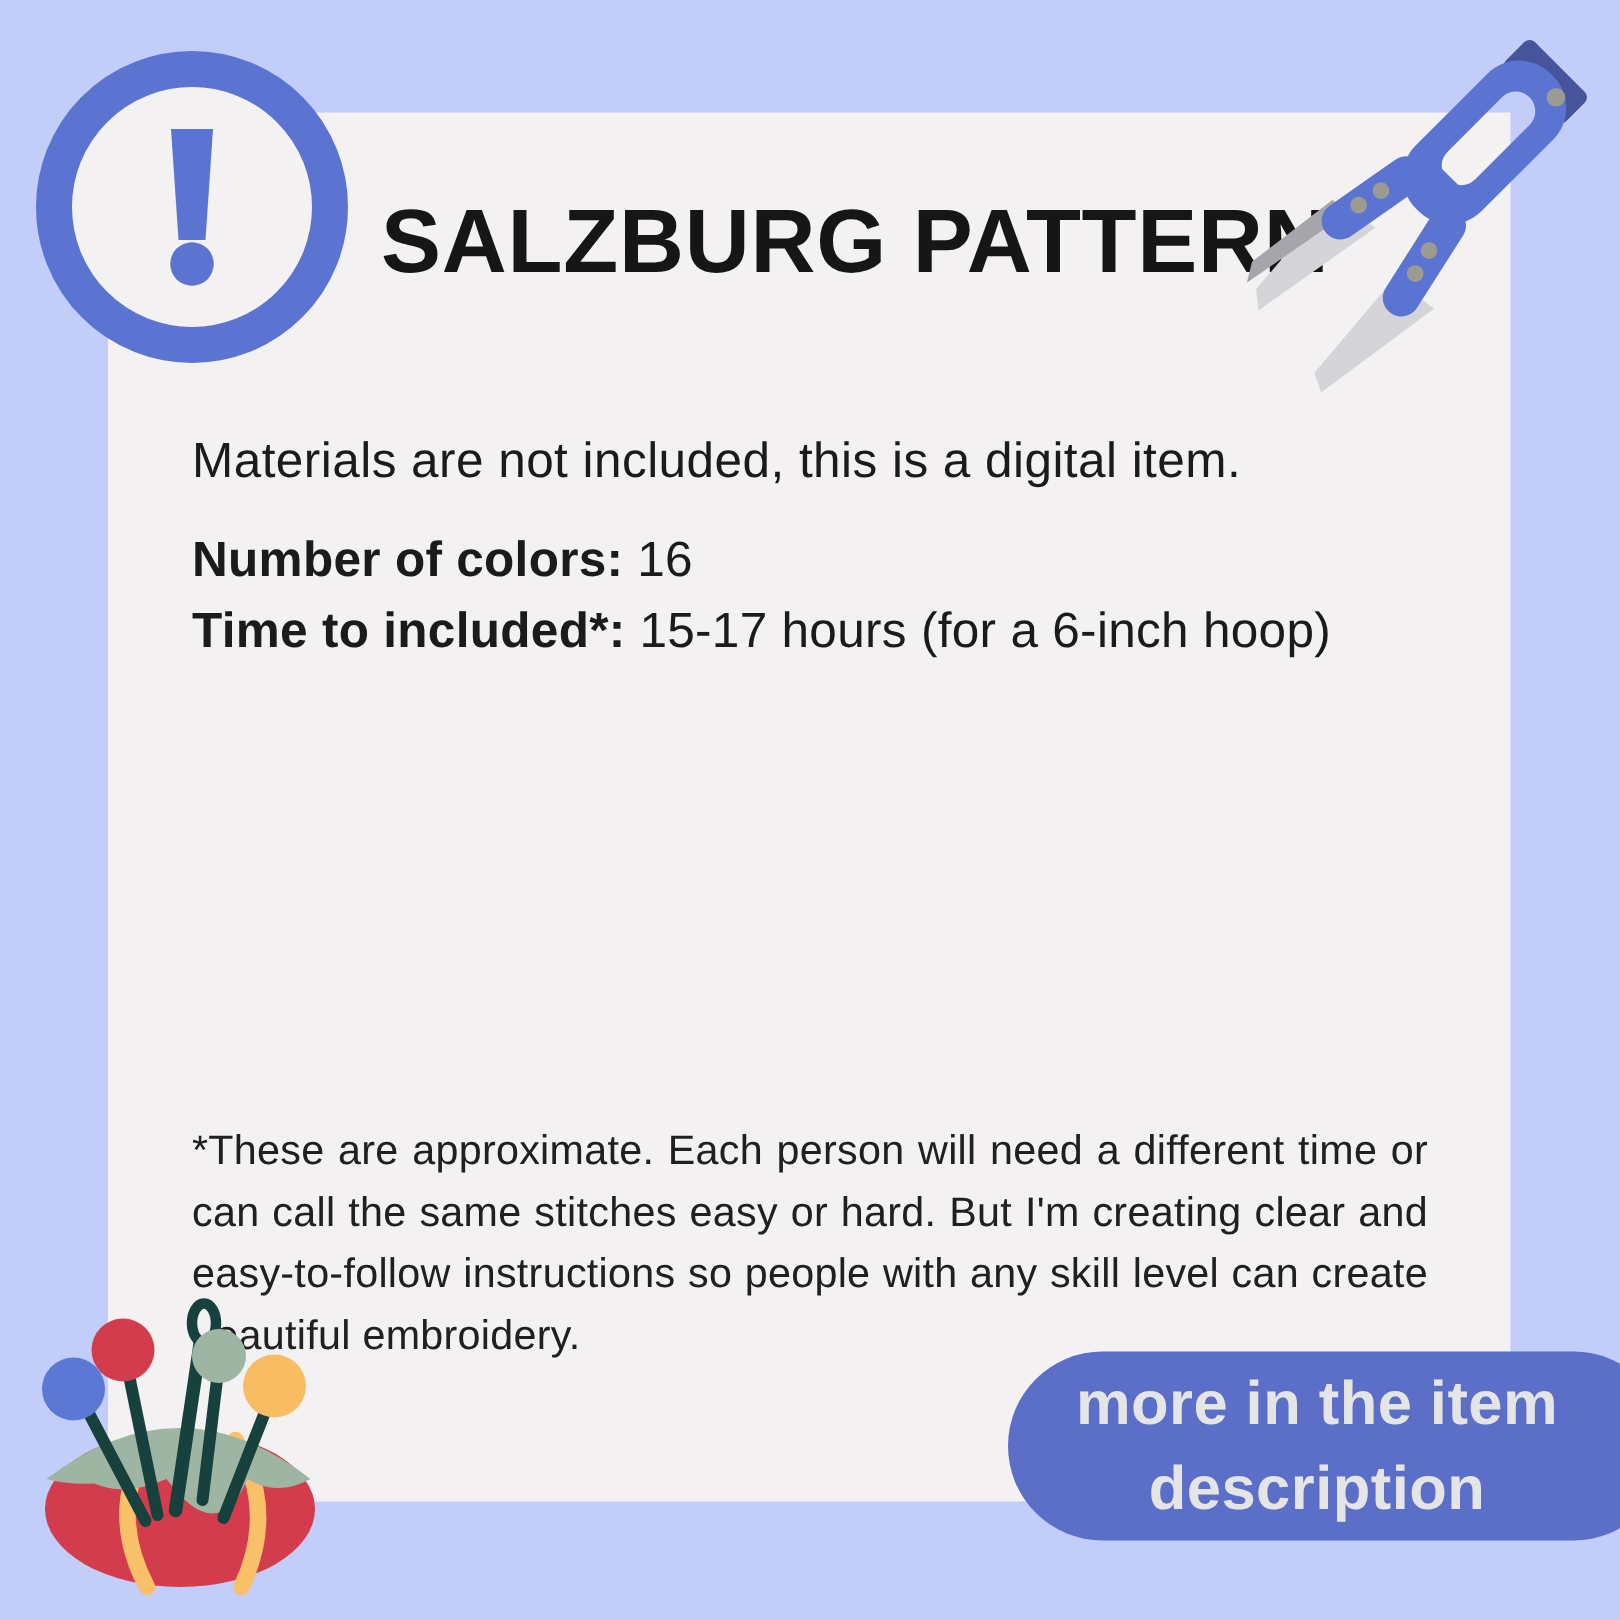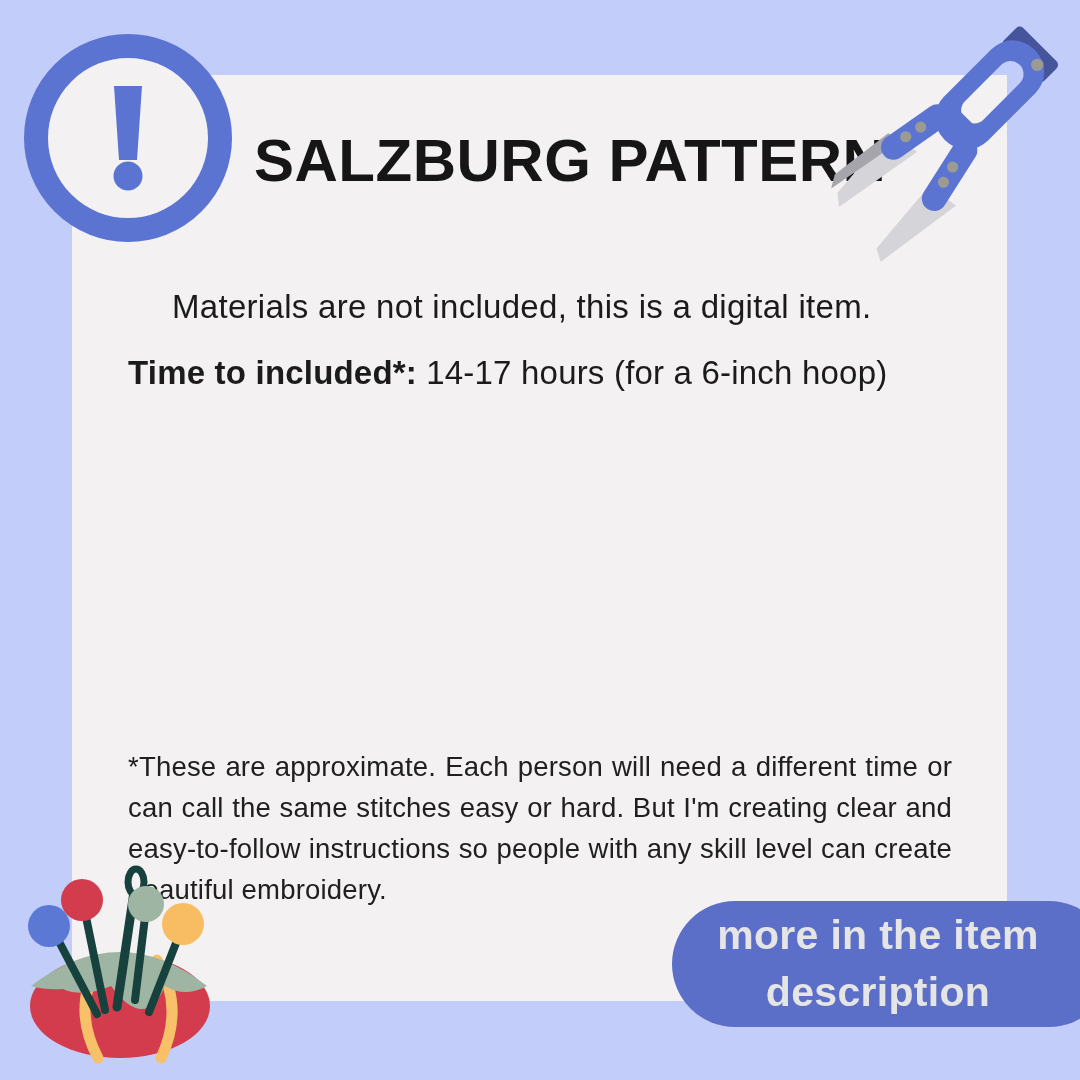--- a/index.html
+++ b/index.html
@@ -19,21 +19,21 @@
   .title{
     position:absolute;left:254px;top:126px;width:640px;
     font-size:60px;font-weight:800;letter-spacing:.5px;color:#161616;
     white-space:nowrap;
   }
   
   .scissors-wrap{position:absolute;left:788px;top:2px;width:300px;height:300px;}
   
   .intro{
     position:absolute;left:128px;top:252px;width:880px;
-    font-size:33px;line-height:44px;letter-spacing:.3px;margin-left:44px;
+    font-size:33px;line-height:44px;letter-spacing:.3px;
   }
   .specs{
     position:absolute;left:128px;top:350px;width:824px;
     font-size:33px;line-height:46.5px;letter-spacing:.2px;
   }
   .specs p{margin:0;}
   .specs b{font-weight:800;margin-right:.28em;letter-spacing:.2px;}
   .spec-value{white-space:pre-line;}
   .spec-justify{text-align:justify;text-align-last:left;}
   .footnote{
@@ -94,21 +94,22 @@
       <circle cx="190" cy="205" r="9" fill="#9b9b91"></circle>
       <circle cx="197" cy="233" r="9" fill="#9b9b91"></circle>
       <circle cx="170" y="-8" cy="-8" r="10" fill="#9b9b91"></circle>
     </g>
   </svg>
 </div>
 
 <p class="intro">Materials are not included, this is a digital item.</p>
 
 <div class="specs">
-  <p class="spec-justify"><b>Time to included*:</b><span class="spec-value">14-17 hours (for a 6-inch hoop)</span></p>
+  <p><b>Number of colors:</b><span class="spec-value">16</span></p>
+  <p class="spec-justify"><b>Time to included*:</b><span class="spec-value">15-17 hours (for a 6-inch hoop)</span></p>
 </div>
 
 <p class="footnote">*These are approximate. Each person will need a different time or can call the same stitches easy or hard. But I'm creating clear and easy-to-follow instructions so people with any skill level can create beautiful embroidery.</p>
 
 <div class="pincushion-wrap">
   <svg width="300" height="218" viewBox="0 0 300 218">
 
     <ellipse cx="105" cy="144" rx="90" ry="52" fill="#d23c4d"></ellipse>
 
     <path d="M85,98 Q56,145 83,196" stroke="#f8c169" stroke-width="11" fill="none" stroke-linecap="round"></path>

